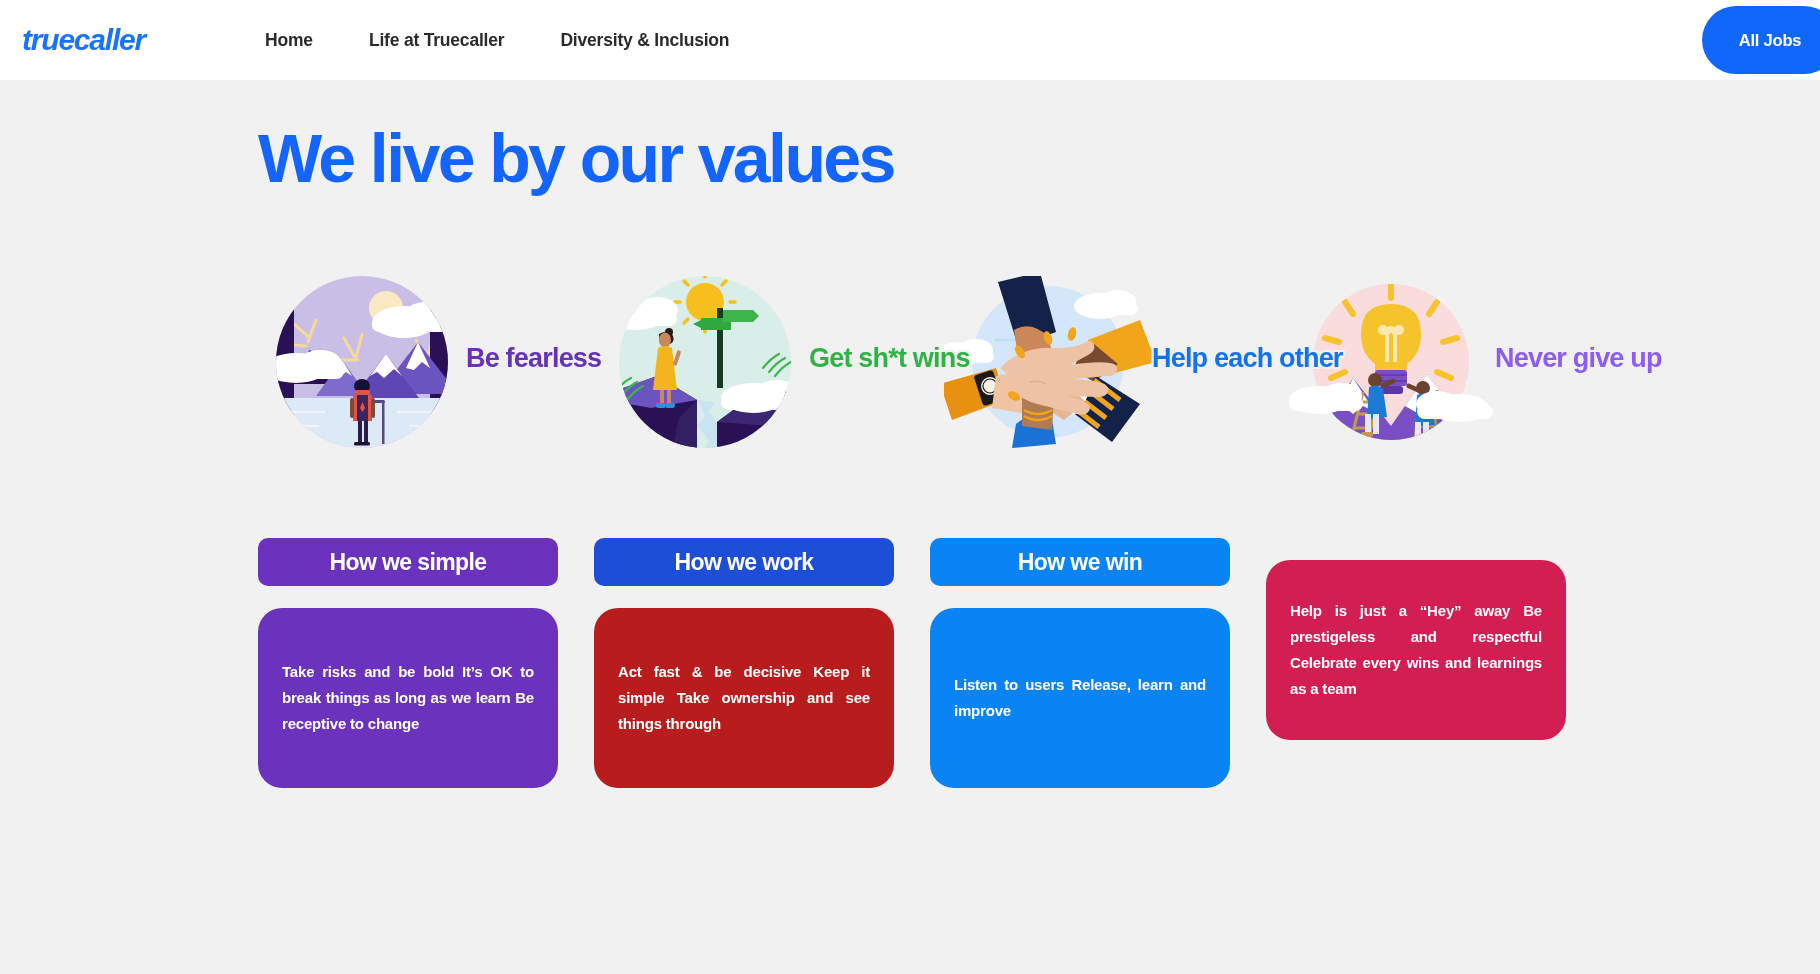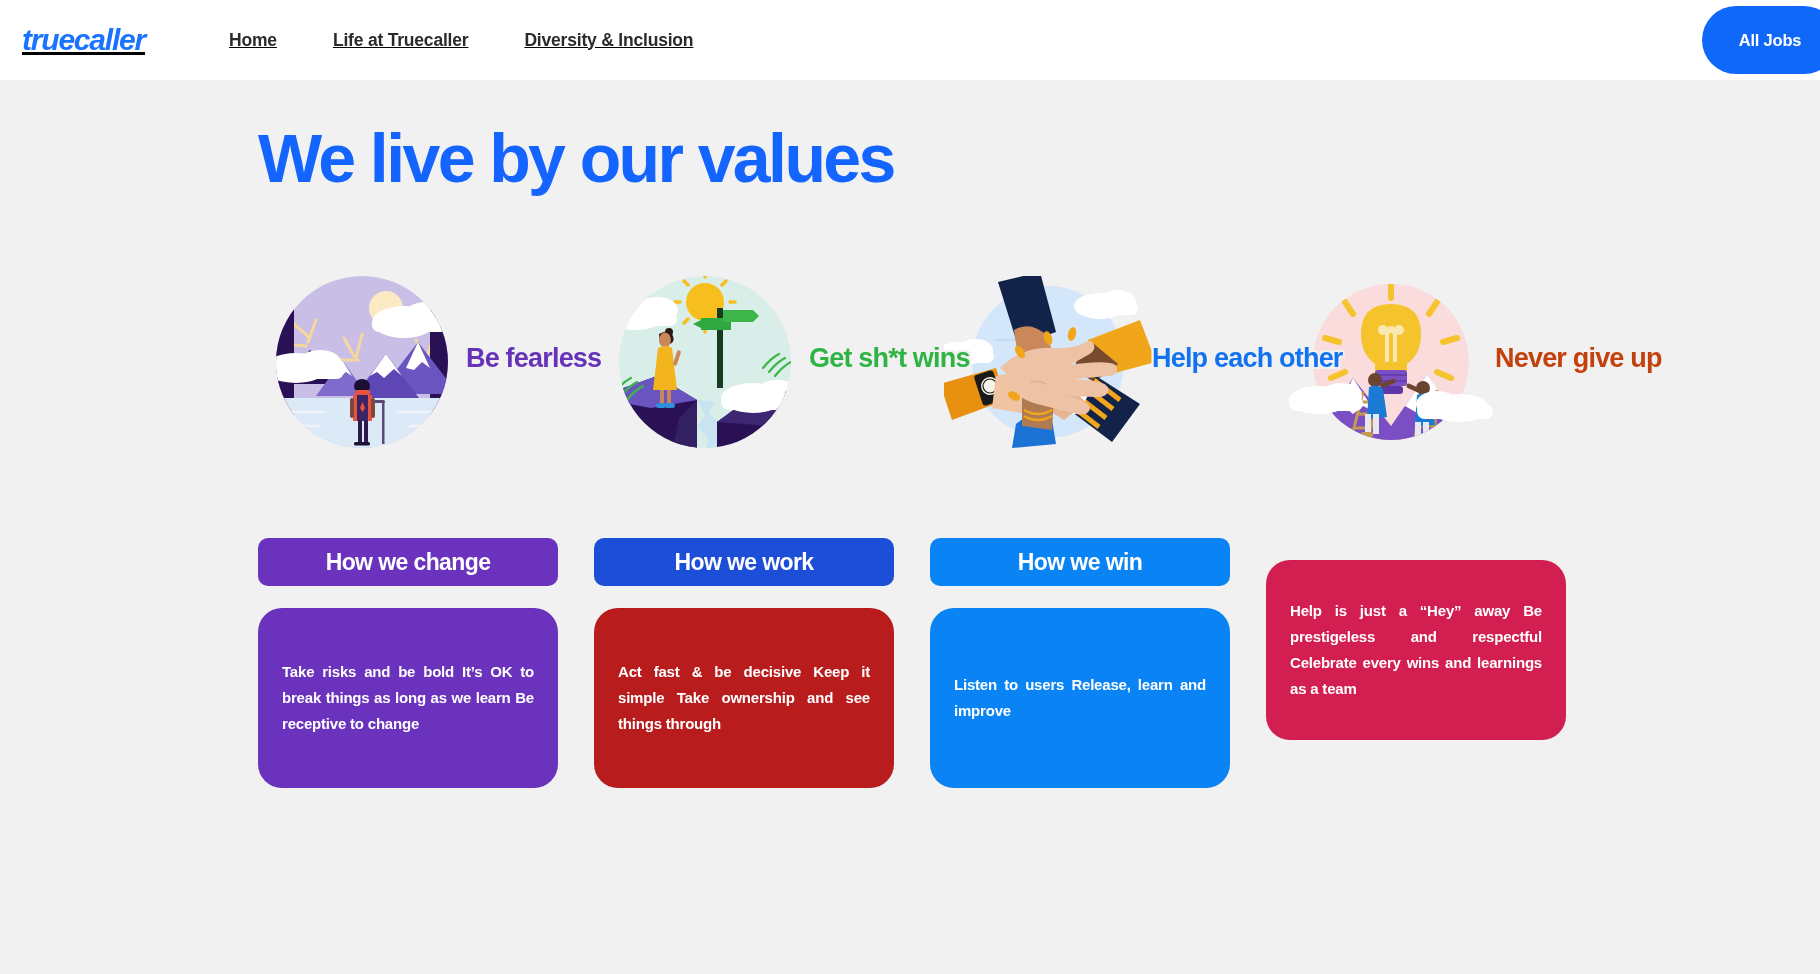--- a/index.html
+++ b/index.html
@@ -11,35 +11,34 @@
   }
 
   
   .site-header {
     height: 80px;
     background: #ffffff;
     display: flex;
     align-items: center;
     position: relative;
     z-index: 5;
-    text-decoration: underline;
   }
   .logo {
     margin-left: 22px;
     font-size: 30px;
     font-weight: bold;
     font-style: italic;
     letter-spacing: -1.2px;
     color: #1a73ff;
     user-select: none;
   }
   .nav {
     display: flex;
     align-items: center;
-    margin-left: 84px;
+    margin-left: 120px;
     gap: 56px;
   }
   .nav-item {
     font-size: 17.5px;
     font-weight: bold;
     color: #2b2b2b;
     letter-spacing: -0.2px;
     white-space: nowrap;
     cursor: pointer;
   }
@@ -473,28 +472,28 @@
           <g fill="#ffffff">
             <ellipse cx="32" cy="124" rx="30" ry="14"></ellipse>
             <ellipse cx="54" cy="120" rx="21" ry="13"></ellipse>
             <rect x="2" y="120" width="74" height="15" rx="7.5"></rect>
             <ellipse cx="172" cy="132" rx="30" ry="14"></ellipse>
             <ellipse cx="150" cy="128" rx="21" ry="13"></ellipse>
             <rect x="130" y="128" width="76" height="15" rx="7.5"></rect>
           </g>
         </svg>
       </div>
-      <div class="value-label" style="color:#c2410c">Never give up</div>
+      <div class="value-label" style="color:#8b5cf6">Never give up</div>
     </div>
   </section>
 
   <section class="cards-row">
 
     <div class="card-col">
-      <div class="card-head" style="background:#6a32bd">How we change</div>
+      <div class="card-head" style="background:#6a32bd">How we simple</div>
       <div class="card-body" style="background:#6a32bd">
         <p class="card-text">Take risks and be bold It’s OK to break things as long as we learn Be receptive to change</p>
       </div>
     </div>
 
     <div class="card-col">
       <div class="card-head" style="background:#1d4ed8">How we work</div>
       <div class="card-body" style="background:#b91c1c">
         <p class="card-text">Act fast &amp; be decisive Keep it simple Take ownership and see things through</p>
       </div>

